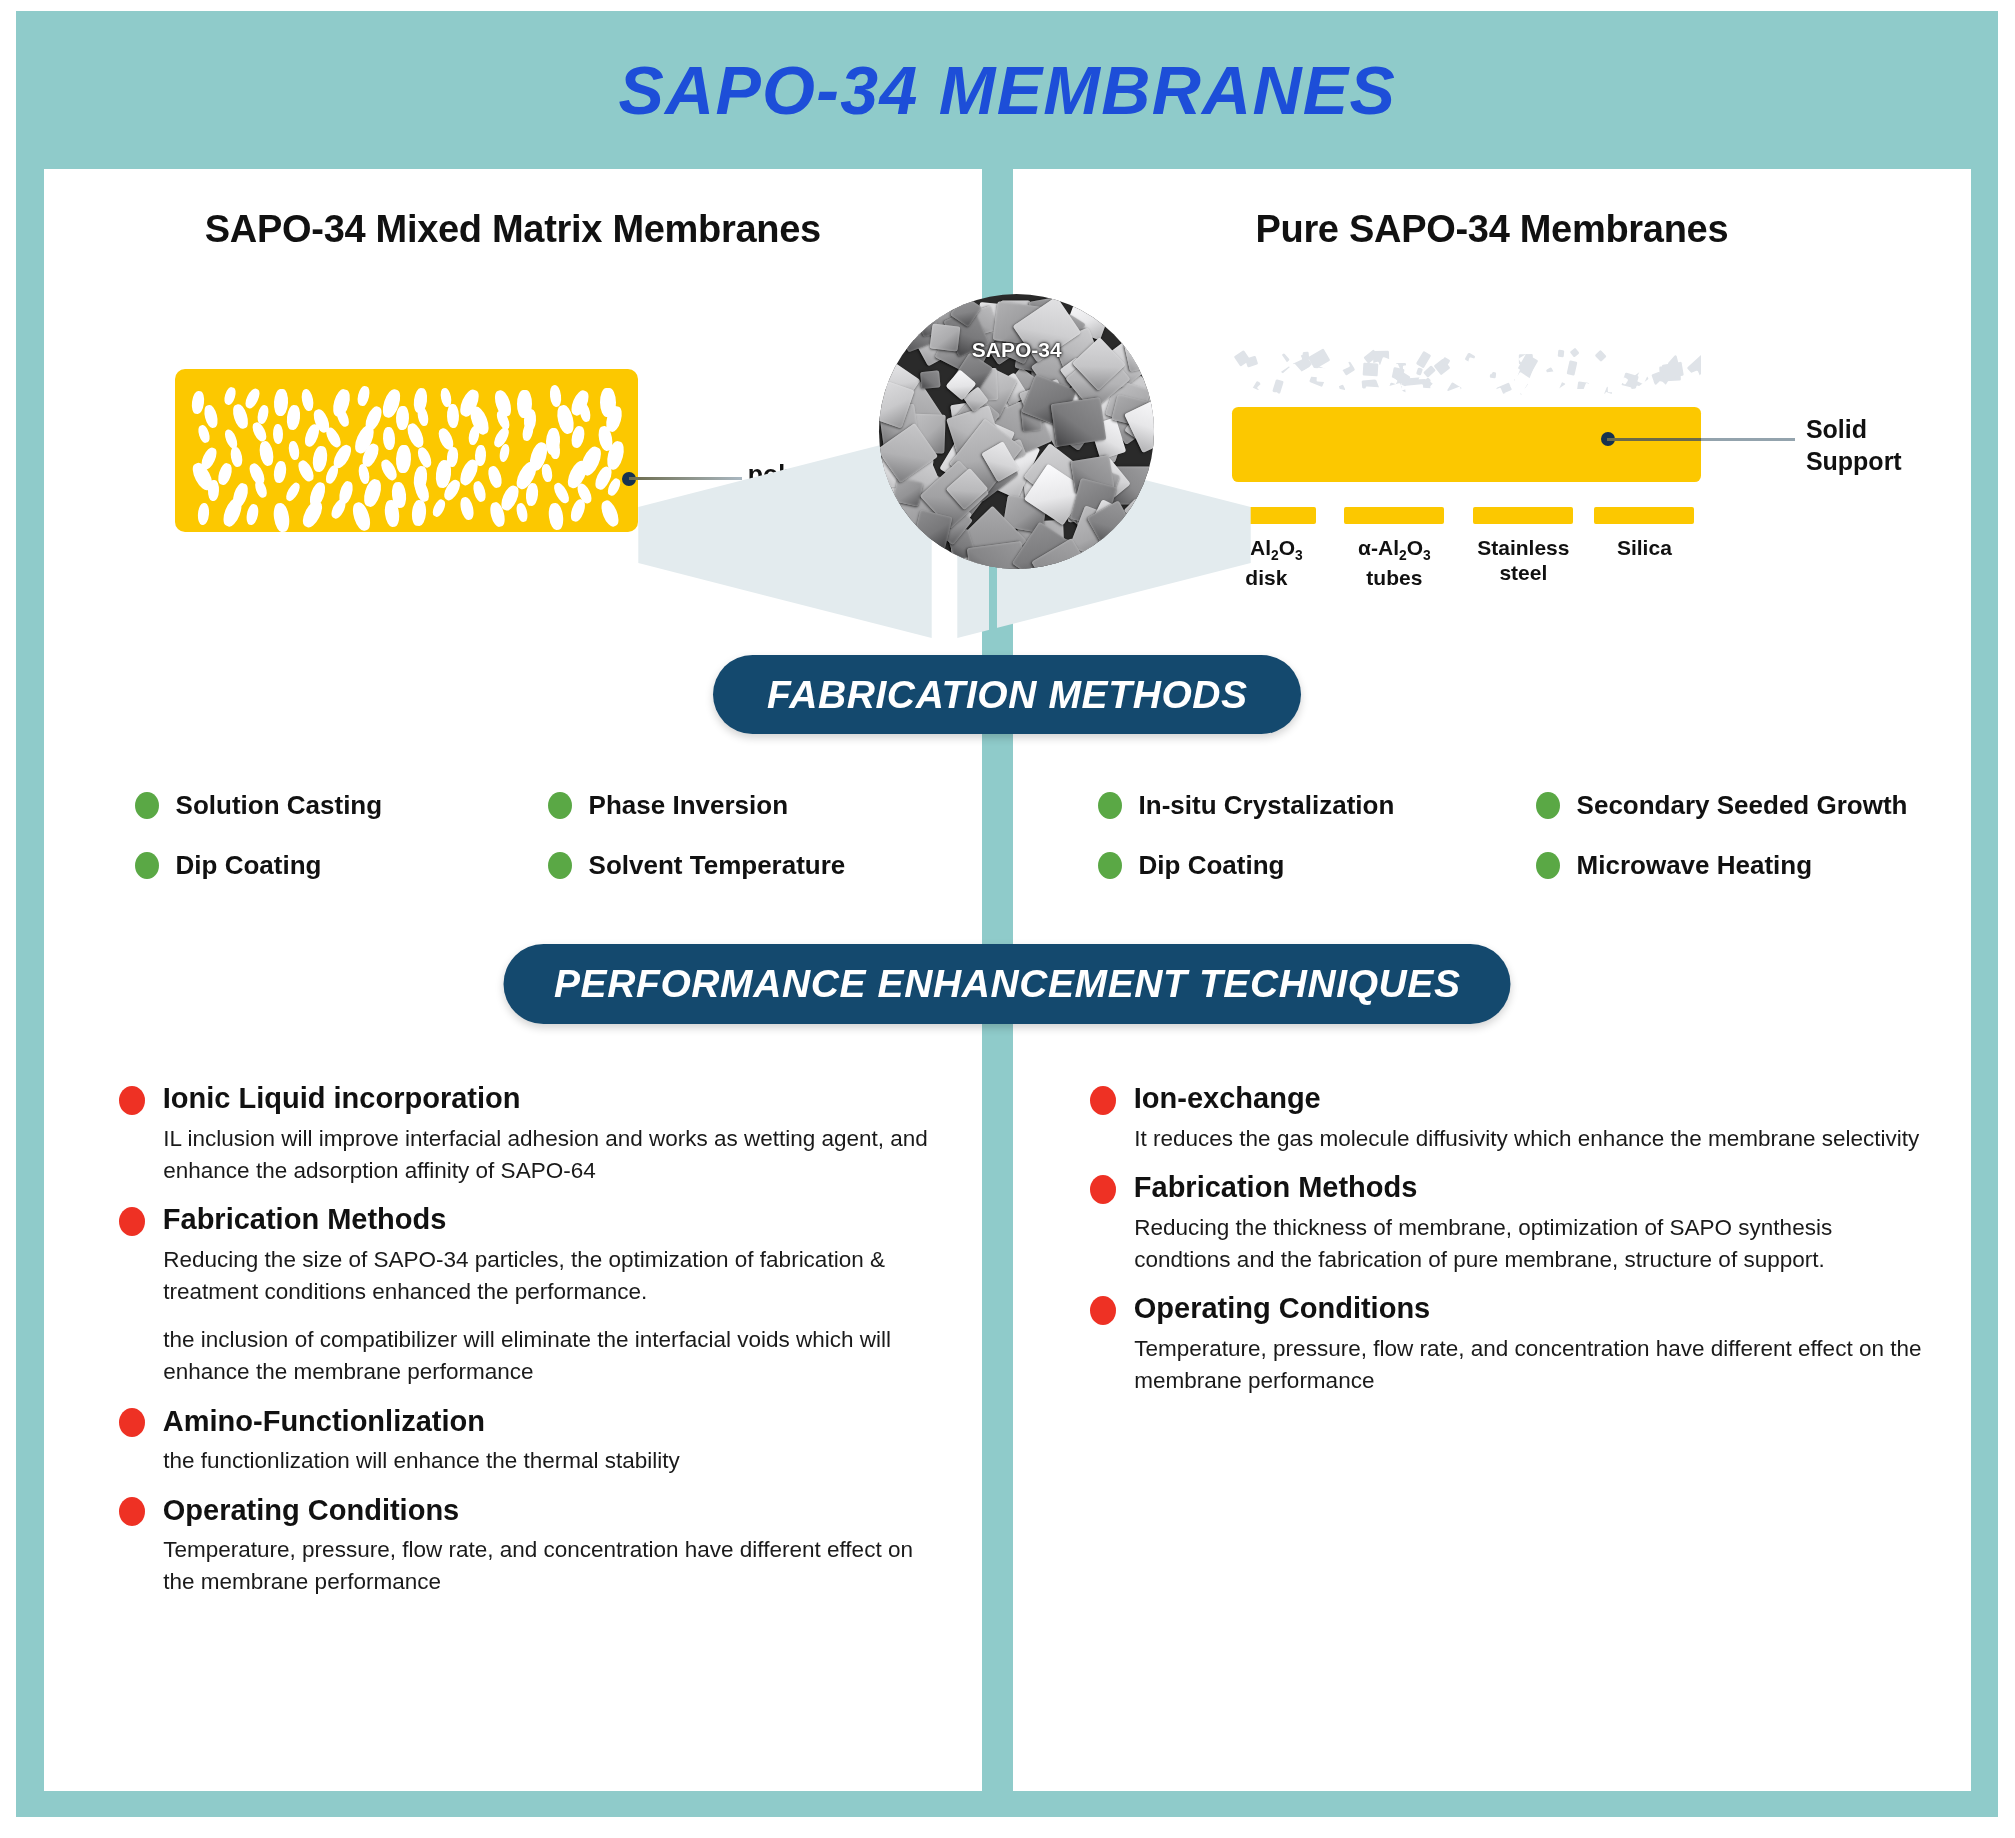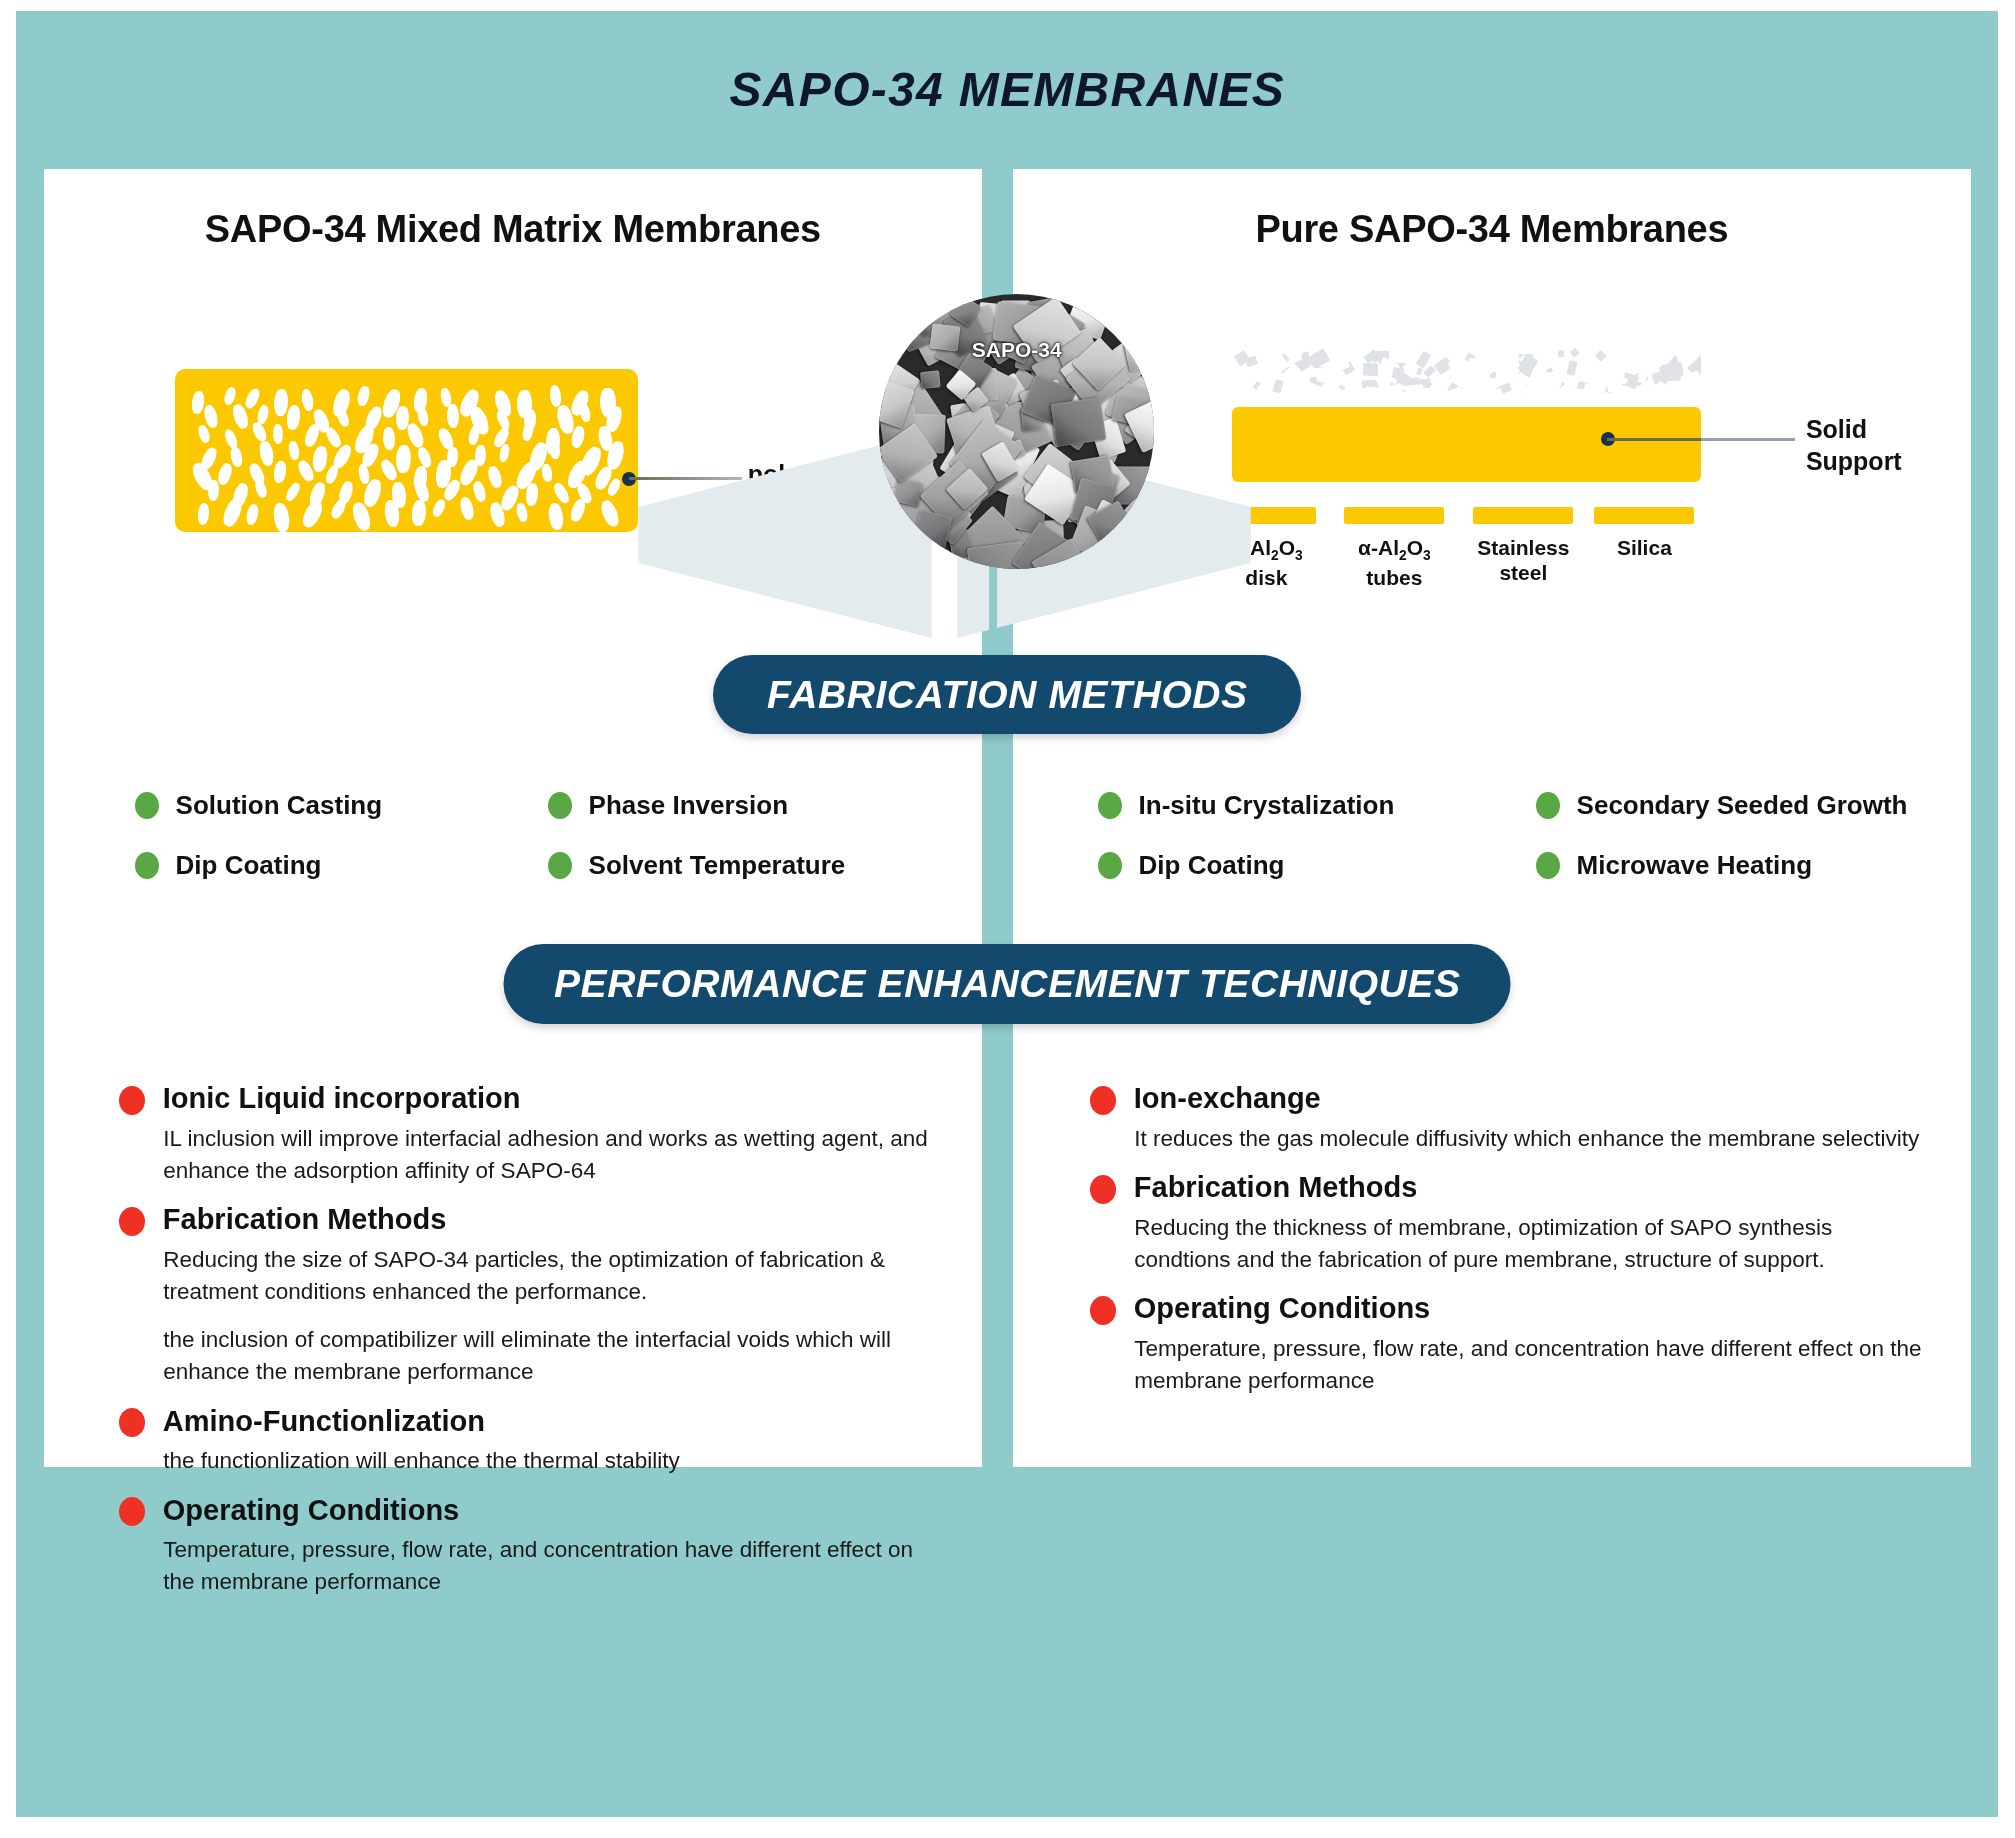--- a/index.html
+++ b/index.html
@@ -7,26 +7,26 @@
 
   #frame{
     position:absolute;left:16.3px;top:11.3px;width:1982px;height:1806px;
     background:#8fcbca;
   }
   #title-bar{
     position:absolute;left:0;top:0;width:100%;height:158px;
     display:flex;align-items:center;justify-content:center;
   }
   #title-text{
-    color:#0f172a;font-size:48px;font-weight:bold;font-style:italic;
+    color:#1d4ed8;font-size:68px;font-weight:bold;font-style:italic;
     letter-spacing:1.3px;line-height:1;
   }
 
   #panels{
-    position:absolute;left:27.5px;top:158px;width:1927px;height:1298px;
+    position:absolute;left:27.5px;top:158px;width:1927px;height:1622px;
     display:flex;gap:31px;
   }
   .panel{background:#ffffff;position:relative;}
   #panel-left{width:946px;height:100%;}
   #panel-right{width:966px;height:100%;}
 
   .col-title{
     position:absolute;top:39px;width:100%;text-align:center;
     font-size:38px;font-weight:bold;color:#111111;letter-spacing:-0.3px;
   }

